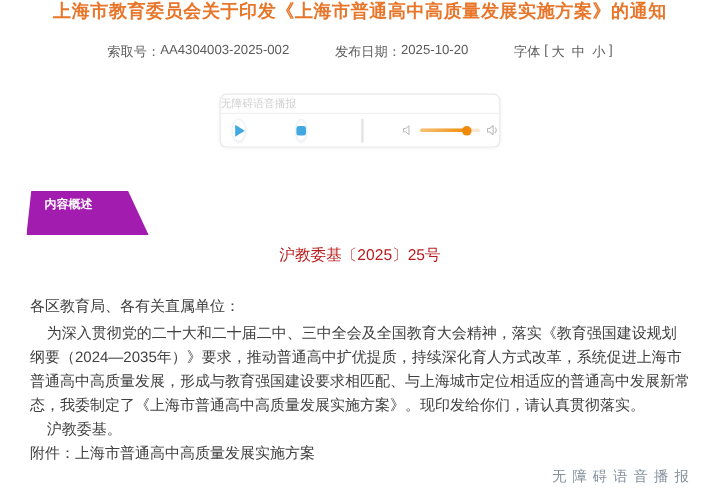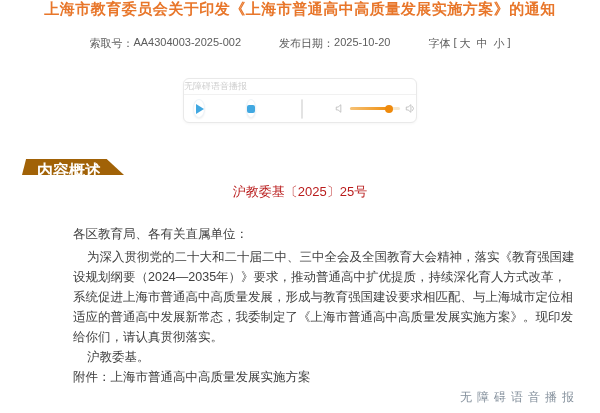--- a/index.html
+++ b/index.html
@@ -108,45 +108,44 @@
     transform:translate(-50%,-50%);
     width:8px; height:8px;
     border-radius:50%;
     background:#ef8a0c;
     cursor:pointer;
   }
 
   
   .badge {
     margin:36px 0 0 22px;
-    width:102px; height:16px;
+    width:102px; height:37px;
     line-height:24px;
-    background:#a16207;
+    background:#a21caf;
     color:#ffffff;
-    font-size:16px;
+    font-size:10px;
     font-weight:bold;
     padding-left:15px;
     box-sizing:border-box;
     clip-path:polygon(4% 0, 83% 0, 100% 100%, 0 100%);
   }
 
   
   .doc-number {
     margin-top:8px;
     text-align:center;
     font-size:13px;
     color:#b91c1c;
   }
   .body-text {
     margin-top:23px;
     padding:0 25px;
     font-size:12.5px;
     color:#404040;
     line-height:20px;
-    margin-left:48px;
   }
   .body-text p { margin:0; }
   .para { text-indent:14px; margin-top:3px !important; }
   .closing { text-indent:14px; }
 
   
   .footer {
     position:absolute;
     right:21px; bottom:7px;
     font-size:12px;

